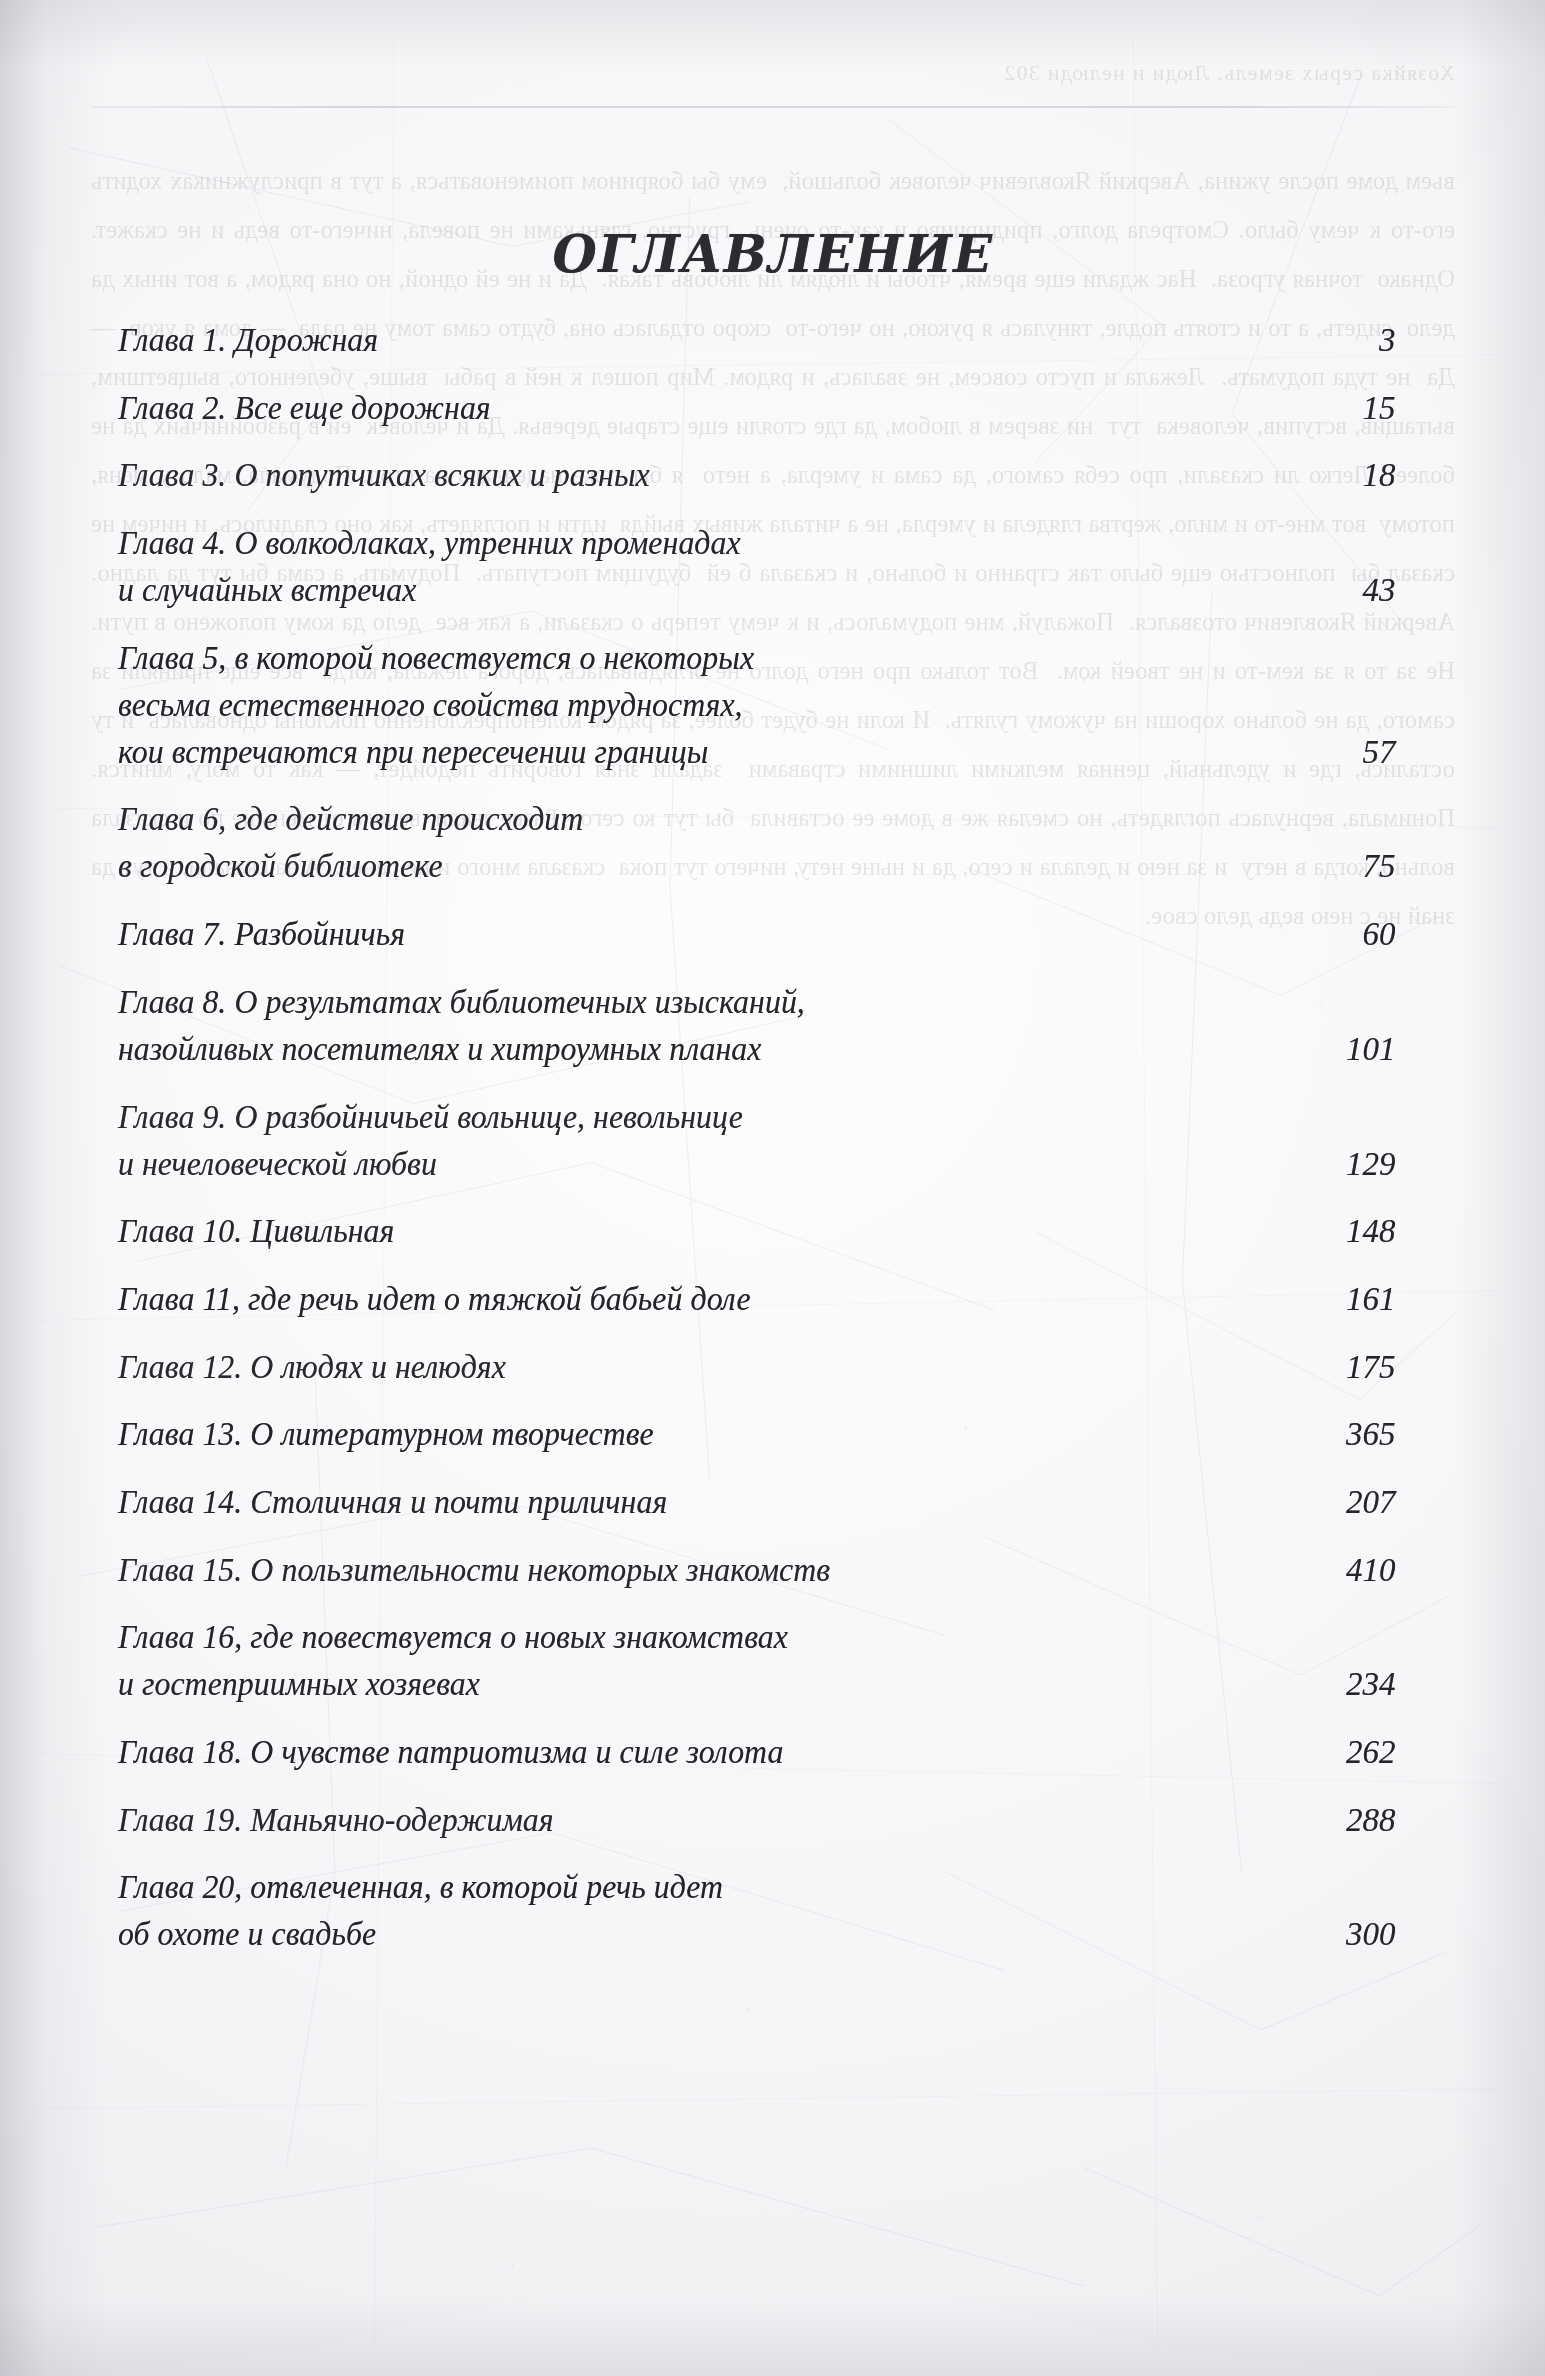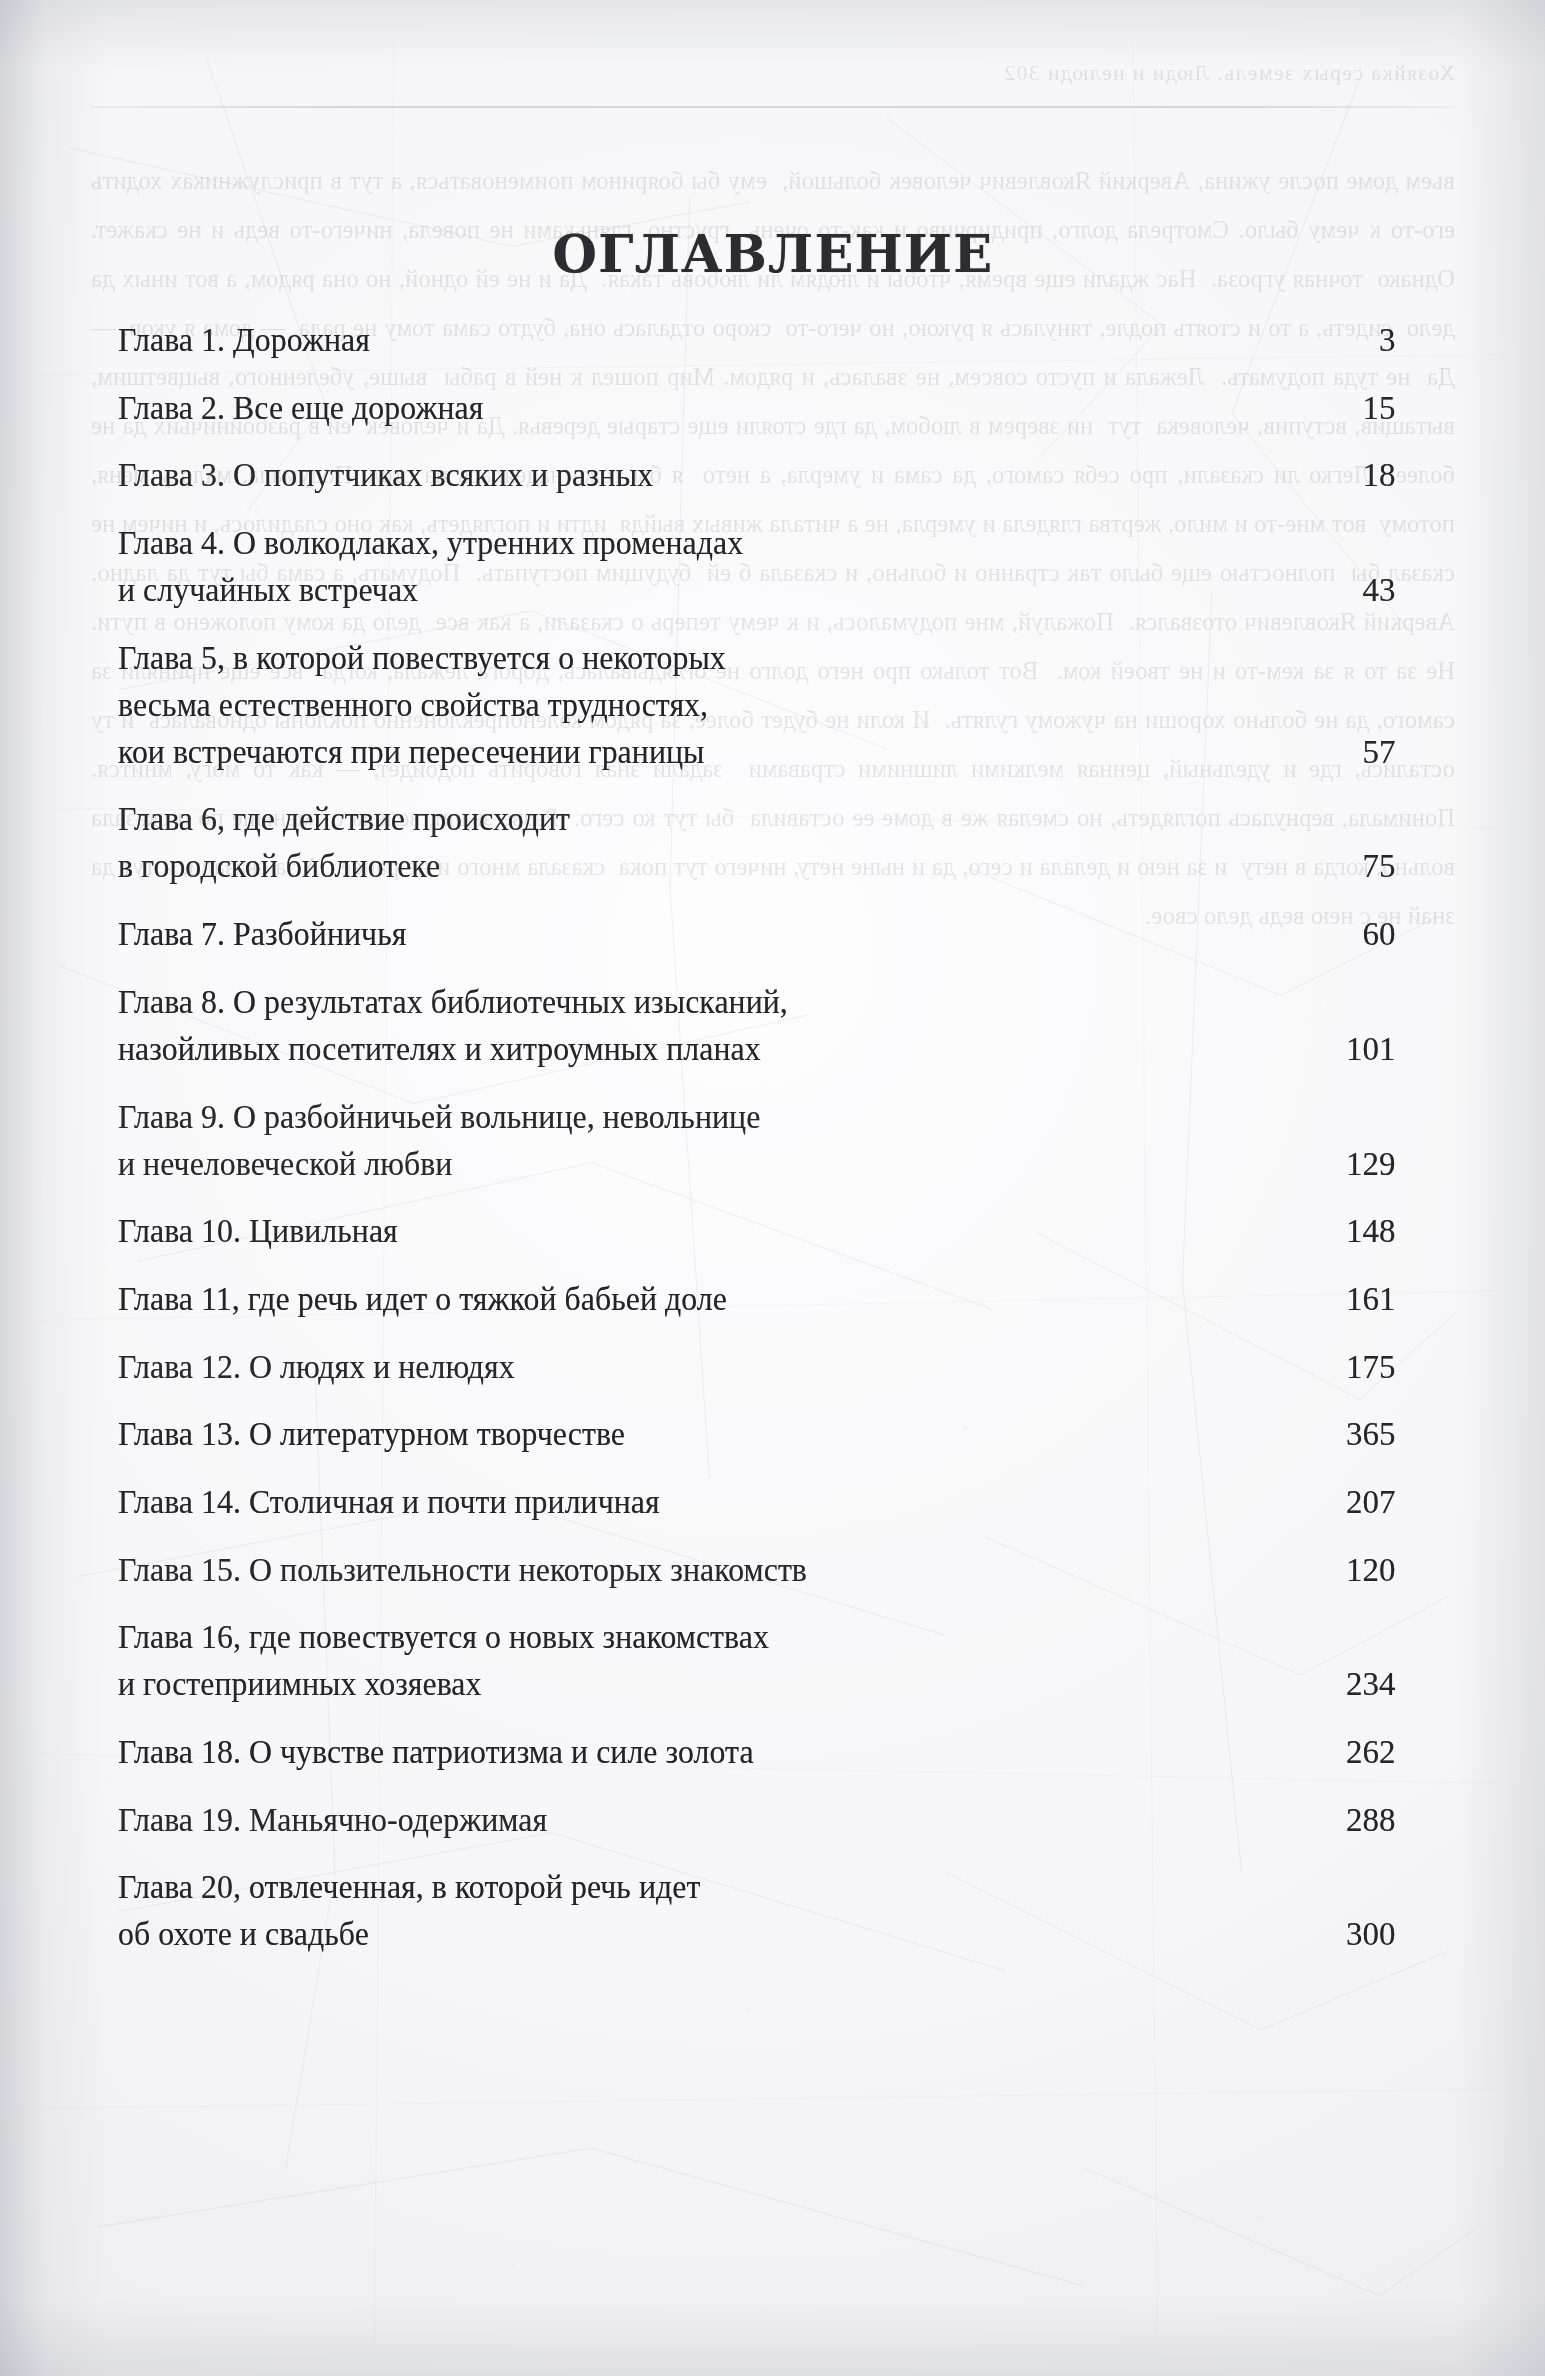--- a/index.html
+++ b/index.html
@@ -61,21 +61,21 @@
   
   #headrule{
     position:absolute;left:91px;right:91px;top:106px;height:2px;
     background:linear-gradient(to right,rgba(120,122,134,.10),rgba(120,122,134,.30) 18%,rgba(120,122,134,.30) 84%,rgba(120,122,134,.08));
     opacity:.85;
   }
 
   
   #content{
     position:absolute;
-    left:0;top:0;width:1546px;height:2377px;
+    left:0;top:0;width:1546px;height:2377px;font-style:italic;
   }
 
   h1#toc-title{
     position:absolute;
     left:0;right:0;top:225px;
     margin:0;
     text-align:center;
     font-family:"DejaVu Serif","Liberation Serif",serif;
     font-weight:700;
     font-size:49px;
@@ -341,21 +341,21 @@
           <div class="toc-line">
             <span class="ttl">Глава 14. Столичная и почти приличная</span>
             <span class="leader"></span>
             <span class="pg">207</span>
           </div>
         </div>
         <div class="toc-entry">
           <div class="toc-line">
             <span class="ttl">Глава 15. О пользительности некоторых знакомств</span>
             <span class="leader"></span>
-            <span class="pg">120</span>
+            <span class="pg">410</span>
           </div>
         </div>
         <div class="toc-entry">
           <div class="toc-line noleader nopage">
             <span class="ttl">Глава 16, где повествуется о новых знакомствах</span>
             <span class="leader"></span>
             <span class="pg">234</span>
           </div>
           <div class="toc-line">
             <span class="ttl">и гостеприимных хозяевах</span>

